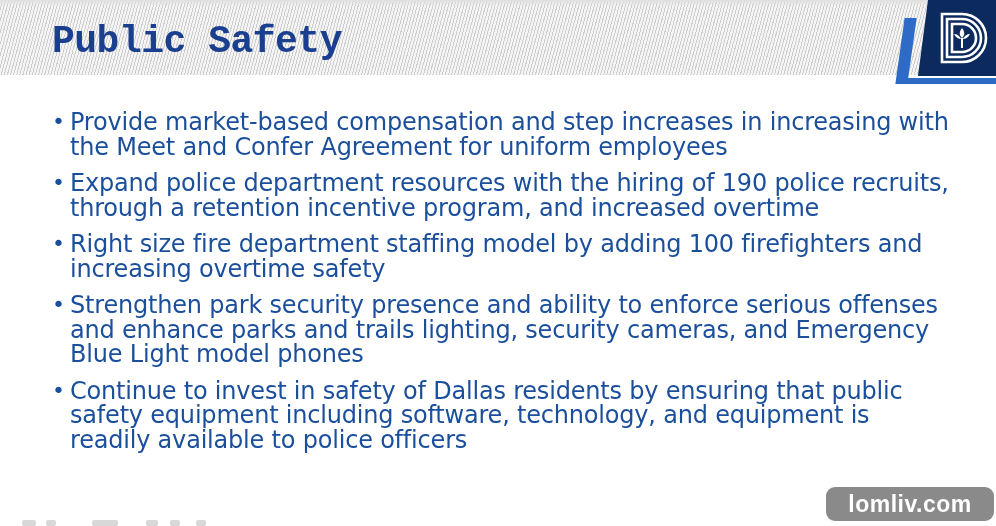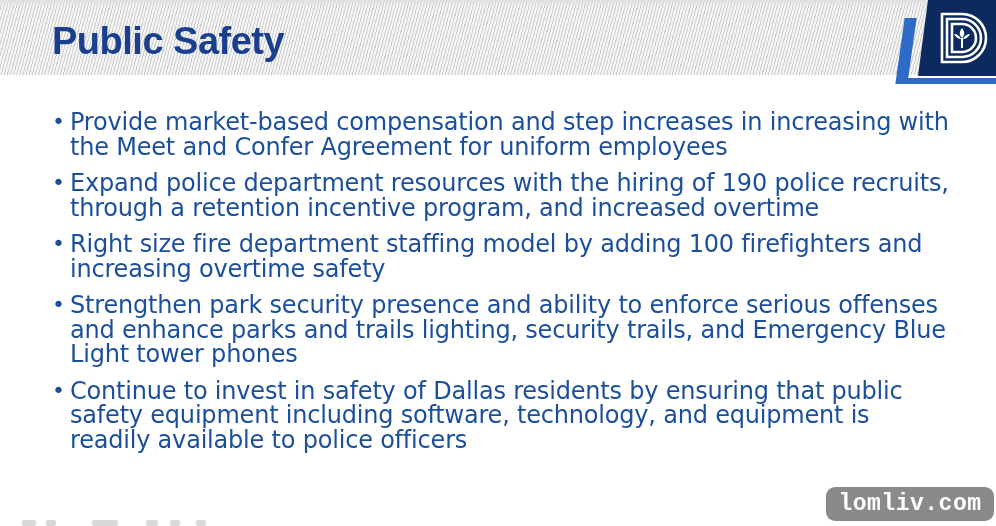--- a/index.html
+++ b/index.html
@@ -11,21 +11,21 @@
   .header-band {
     position:absolute; left:0; top:0; width:996px; height:75px;
     background: repeating-linear-gradient(105deg, #f4f4f4 0px, #f4f4f4 2px, #cfcfcf 2px, #cfcfcf 3px);
   }
   .header-band::after {
     content:""; position:absolute; left:0; right:0; top:0; height:6px;
     background:linear-gradient(#e0e0e0, rgba(255,255,255,0));
   }
   .title {
     position:absolute; left:52px; top:20px;
-    font-family:Liberation Sans, sans-serif; font-weight:bold;
+    font-family:Liberation Mono, monospace; font-weight:bold;
     font-size:38px; color:#1b3f8f; letter-spacing:-0.5px; margin:0;text-align:center;
   }
   .logo-accent {
     position:absolute; left:900px; top:18px; width:12px; height:66px;
     background:#2e6bc6; transform:skewX(-8deg);
   }
   .logo-accent-bottom {
     position:absolute; left:904px; top:78px; width:92px; height:6px; background:#2e6bc6;
   }
   .logo-box {
@@ -48,21 +48,21 @@
   .footer-strip {
     position:absolute; left:0; top:516px; width:300px; height:10px;
   }
   .footer-strip span {
     position:absolute; top:4px; height:6px; background:#d8d8d8; border-radius:2px;
   }
   .watermark {
     position:absolute; left:826px; top:487px; width:168px; height:34px;
     background:#8a8a8a; border-radius:9px;
     color:#ffffff; font-weight:bold; font-size:23px; line-height:34px; text-align:center;
-    font-family:Liberation Mono, monospace; letter-spacing:0.5px;
+    font-family:Liberation Sans, sans-serif; letter-spacing:0.5px;
   }
 </style>
 </head>
 <body>
 
 <div class="header-band"></div>
 <h1 class="title">Public Safety</h1>
 
 <div class="logo-accent"></div>
 <div class="logo-accent-bottom"></div>
@@ -89,21 +89,21 @@
   <li class="bullet">
     <span class="dot">•</span>
     <span>Expand police department resources with the hiring of 190 police recruits, through a retention incentive program, and increased overtime</span>
   </li>
   <li class="bullet">
     <span class="dot">•</span>
     <span>Right size fire department staffing model by adding 100 firefighters and increasing overtime safety</span>
   </li>
   <li class="bullet">
     <span class="dot">•</span>
-    <span>Strengthen park security presence and ability to enforce serious offenses and enhance parks and trails lighting, security trails, and Emergency Blue Light tower phones</span>
+    <span>Strengthen park security presence and ability to enforce serious offenses and enhance parks and trails lighting, security cameras, and Emergency Blue Light model phones</span>
   </li>
   <li class="bullet">
     <span class="dot">•</span>
     <span>Continue to invest in safety of Dallas residents by ensuring that public safety equipment including software, technology, and equipment is readily available to police officers</span>
   </li>
 </ul>
 
 <div class="footer-strip">
   <span style="left:22px;width:14px;"></span>
   <span style="left:46px;width:10px;"></span>

